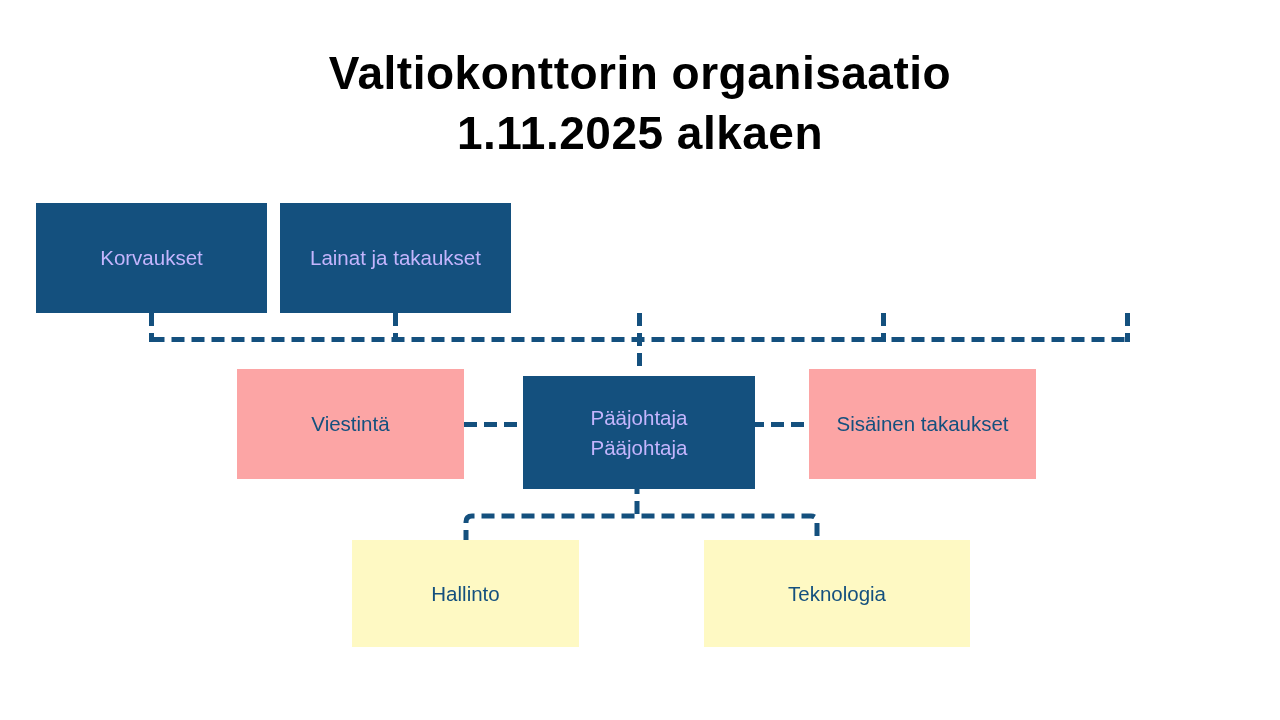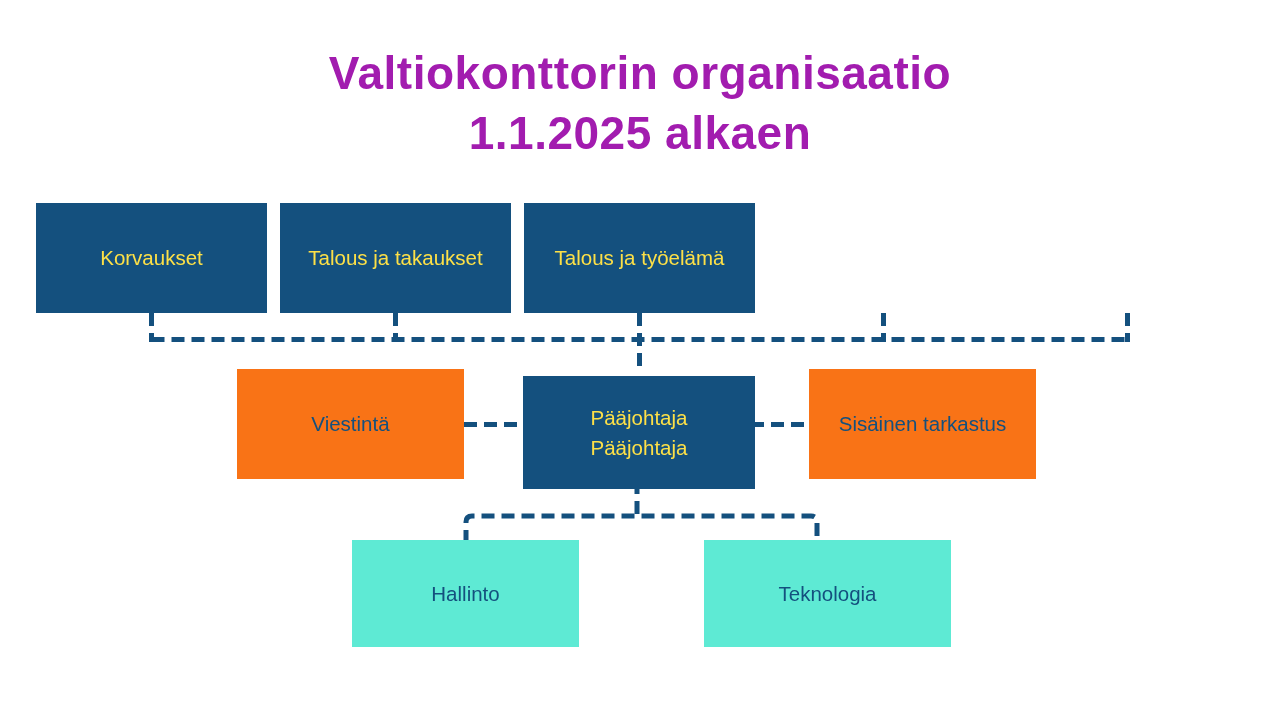--- a/index.html
+++ b/index.html
@@ -15,21 +15,21 @@
     background: #ffffff;
     overflow: hidden;
   }
   
   .title {
     position: absolute;
     top: 44px;
     left: 0;
     width: 100%;
     text-align: center;
-    color: #a21caf;
+    color: #000000;
     font-weight: bold;
     font-size: 46px;
     line-height: 1.3;
     letter-spacing: 0.5px;
   }
   
   svg.connectors {
     position: absolute;
     left: 0;
     top: 0;
@@ -47,49 +47,49 @@
   .box {
     position: absolute;
     display: flex;
     flex-direction: column;
     align-items: center;
     justify-content: center;
     text-align: center;
     font-size: 20.5px;
     line-height: 1.45;
   }
-  .box.blue   { background: #14507e; color: #fde047; }
-  .box.yellow { background: #f97316; color: #14507e; }
-  .box.teal   { background: #5eead4; color: #14507e; }
+  .box.blue   { background: #14507e; color: #c4b5fd; }
+  .box.yellow { background: #fca5a5; color: #14507e; }
+  .box.teal   { background: #fef9c3; color: #14507e; }
 
   
   .b-top  { top: 203px; width: 231px; height: 110px; }
   .b1 { left: 36px;   }
   .b2 { left: 280px;  }
   .b3 { left: 524px;  }
   .b4 { left: 768px;  }
   .b5 { left: 1012px; }
 
   
   .b-viestinta  { left: 237px; top: 369px; width: 227px; height: 110px; }
   .b-paajohtaja { left: 523px; top: 368px; width: 232px; height: 113px; margin-top: 8px; }
   .b-sisainen   { left: 809px; top: 369px; width: 227px; height: 110px; }
 
   
   .b-hallinto   { left: 352px; top: 540px; width: 227px; height: 107px; }
-  .b-teknologia { left: 704px; top: 540px; width: 247px; height: 107px; }
+  .b-teknologia { left: 704px; top: 540px; width: 266px; height: 107px; }
 </style>
 </head>
 <body>
 
 <div class="canvas">
 
   <div class="title">
     <div>Valtiokonttorin organisaatio</div>
-    <div>1.1.2025 alkaen</div>
+    <div>1.11.2025 alkaen</div>
   </div>
 
   <svg class="connectors" viewBox="0 0 1280 720" aria-hidden="true">
 
     <path d="M151.5 313 V342"></path>
     <path d="M395.5 313 V342"></path>
     <path d="M883.5 313 V342"></path>
     <path d="M1127.5 313 V342"></path>
 
     <path d="M151.5 339.5 H1127.5"></path>
@@ -100,35 +100,32 @@
     <path d="M751 424.5 H809"></path>
 
     <path d="M637 481 V516"></path>
     <path d="M466 543 V522 Q466 516 472 516 H811 Q817 516 817 522 V543"></path>
   </svg>
 
   <div class="box blue b-top b1">
     <span>Korvaukset</span>
   </div>
   <div class="box blue b-top b2">
-    <span>Talous ja takaukset</span>
-  </div>
-  <div class="box blue b-top b3">
-    <span>Talous ja työelämä</span>
+    <span>Lainat ja takaukset</span>
   </div>
 
   <div class="box yellow b-viestinta">
     <span>Viestintä</span>
   </div>
   <div class="box blue b-paajohtaja">
     <div>Pääjohtaja</div>
     <div>Pääjohtaja</div>
   </div>
   <div class="box yellow b-sisainen">
-    <span>Sisäinen tarkastus</span>
+    <span>Sisäinen takaukset</span>
   </div>
 
   <div class="box teal b-hallinto">
     <span>Hallinto</span>
   </div>
   <div class="box teal b-teknologia">
     <span>Teknologia</span>
   </div>
 
 </div>

